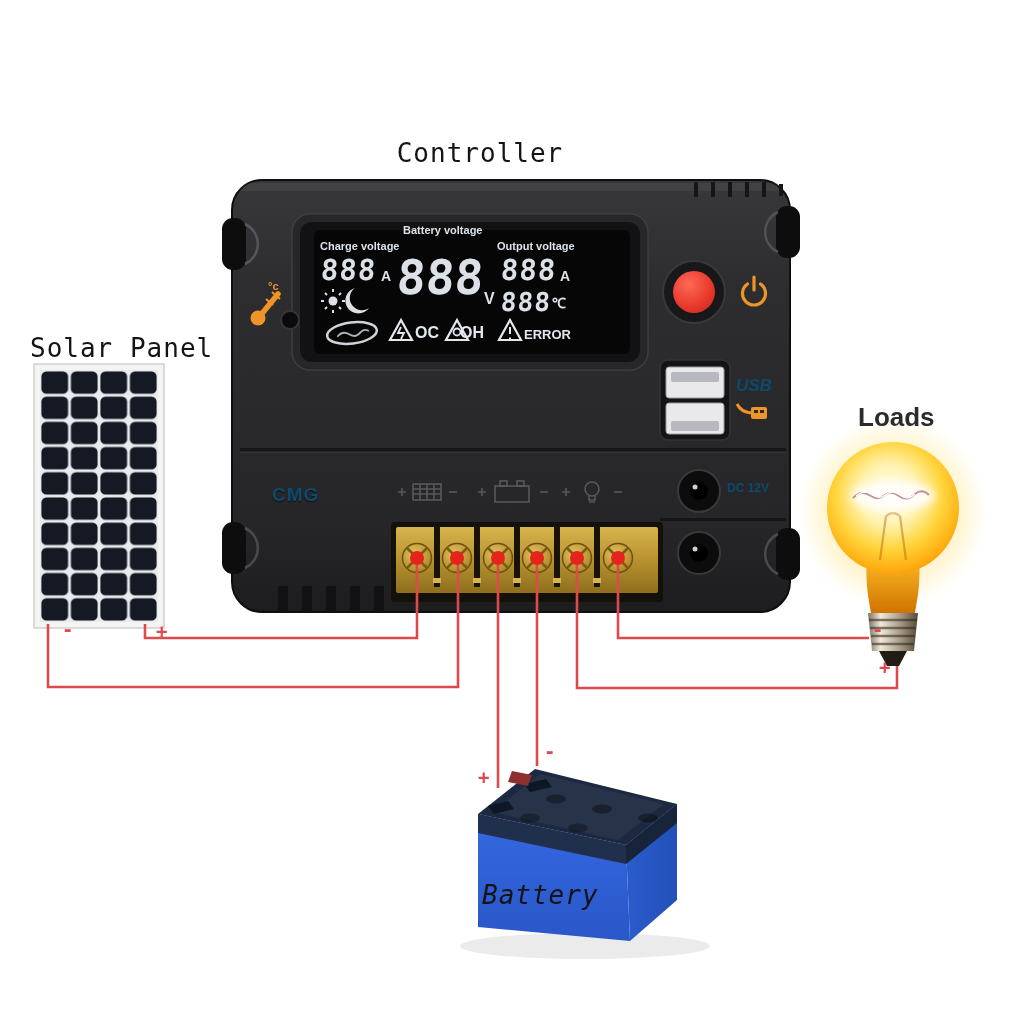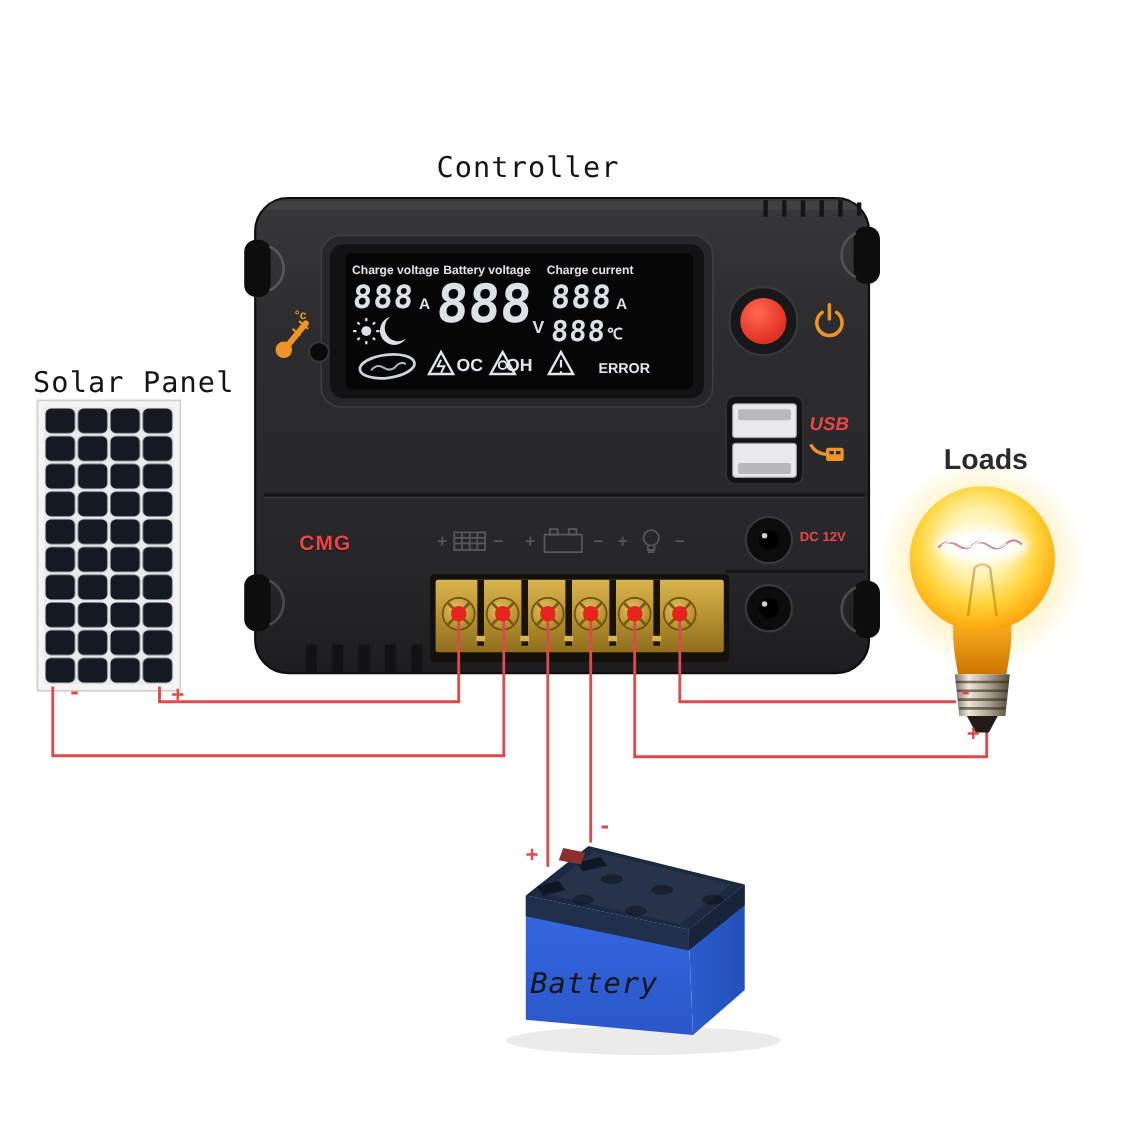--- a/index.html
+++ b/index.html
@@ -9,21 +9,21 @@
   .txt{position:absolute;white-space:nowrap;}
   .diagram-label{font-family:"DejaVu Sans Mono",monospace;font-size:26px;color:#141414;letter-spacing:1px;}
   .loads-label{font-family:"Liberation Sans",sans-serif;font-weight:bold;font-size:26px;color:#2b2b2b;}
   .lcd-col{font-family:"Liberation Sans",sans-serif;font-weight:bold;font-size:11px;color:#dde2e8;letter-spacing:0px;}
   .seg{font-family:"DejaVu Sans Mono",monospace;font-weight:bold;color:#dce1e7;transform:skewX(-4deg);}
   .seg-sm{font-size:29px;letter-spacing:1px;line-height:1;}
   .seg-lg{font-size:48px;letter-spacing:0px;line-height:1;}
   .seg-md{font-size:26px;letter-spacing:1px;line-height:1;}
   .unit{font-family:"Liberation Sans",sans-serif;font-weight:bold;color:#dce1e7;}
   .warn-txt{font-family:"Liberation Sans",sans-serif;font-weight:bold;color:#e3e8ee;}
-  .orange{color:#ef4444;}
+  .orange{color:#0c4a6e;}
   .brand{font-weight:bold;font-size:20px;letter-spacing:.5px;text-shadow:0 1px 1px rgba(0,0,0,.6);}
   .model{font-weight:bold;font-size:19px;letter-spacing:1px;text-shadow:0 1px 1px rgba(0,0,0,.6);}
   .usb{font-weight:bold;font-style:italic;font-size:17px;}
   .dc{font-weight:bold;font-size:12px;text-align:center;}
   .wire-lbl{font-family:"DejaVu Sans Mono",monospace;font-weight:bold;font-size:19px;color:#e04a4e;line-height:1;}
 </style>
 </head>
 <body>
 
 <div class="canvas">
@@ -326,38 +326,38 @@
 
 <div class="txt diagram-label" style="left:30px;top:333px;">Solar Panel</div>
 
 <div class="txt diagram-label" style="left:350px;top:138px;width:260px;text-align:center;">Controller</div>
 
 <div class="txt loads-label" style="left:858px;top:402px;text-align:center;">Loads</div>
 
 <div class="txt diagram-label" style="left:482px;top:880px;font-style:italic;">Battery</div>
 
 <div class="txt lcd-col" style="left:320px;top:240px;">Charge voltage</div>
-<div class="txt lcd-col" style="left:403px;top:240px;">Battery voltage</div>
-<div class="txt lcd-col" style="left:497px;top:240px;">Charge current</div>
+<div class="txt lcd-col" style="left:403px;top:224px;">Battery voltage</div>
+<div class="txt lcd-col" style="left:497px;top:240px;">Output voltage</div>
 
 <div class="txt seg seg-sm" style="left:321px;top:256px;">888</div>
 <div class="txt unit" style="left:381px;top:268px;font-size:14px;">A</div>
 
 <div class="txt seg seg-lg" style="left:397px;top:253px;">888</div>
 <div class="txt unit" style="left:484px;top:290px;font-size:16px;">V</div>
 
 <div class="txt seg seg-sm" style="left:501px;top:256px;">888</div>
 <div class="txt unit" style="left:560px;top:268px;font-size:14px;">A</div>
 
 <div class="txt seg seg-md" style="left:501px;top:289px;">888</div>
 <div class="txt unit" style="left:552px;top:293px;font-size:14px;">℃</div>
 
 <div class="txt warn-txt" style="left:415px;top:324px;font-size:16px;text-align:right;">OC</div>
 <div class="txt warn-txt" style="left:460px;top:324px;font-size:16px;">OH</div>
-<div class="txt warn-txt" style="left:544px;top:327px;font-size:13px;">ERROR</div>
+<div class="txt warn-txt" style="left:524px;top:327px;font-size:13px;">ERROR</div>
 
 <div class="txt orange model" style="left:272px;top:484px;">CMG</div>
 <div class="txt orange usb" style="left:736px;top:376px;">USB</div>
 <div class="txt orange dc" style="left:727px;top:481px;">DC 12V</div>
 
 <div class="txt wire-lbl" style="left:156px;top:622px;">+</div>
 <div class="txt wire-lbl" style="left:62px;top:620px;">-</div>
 <div class="txt wire-lbl" style="left:478px;top:768px;">+</div>
 <div class="txt wire-lbl" style="left:544px;top:742px;">-</div>
 <div class="txt wire-lbl" style="left:879px;top:658px;">+</div>

